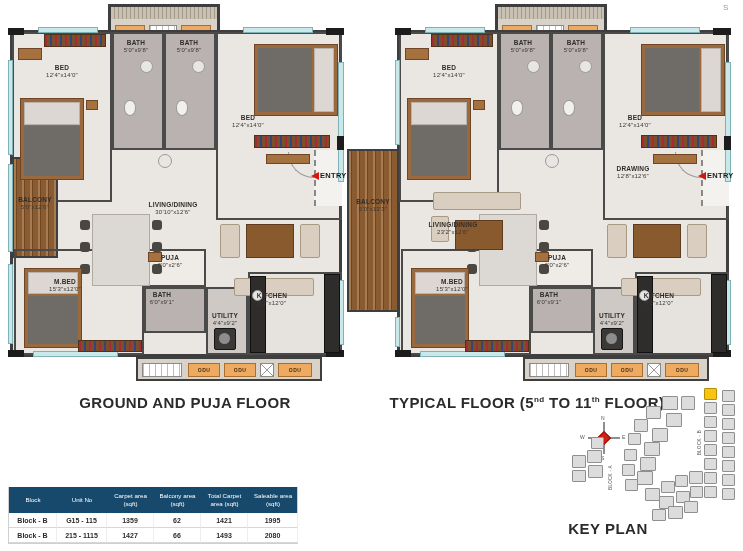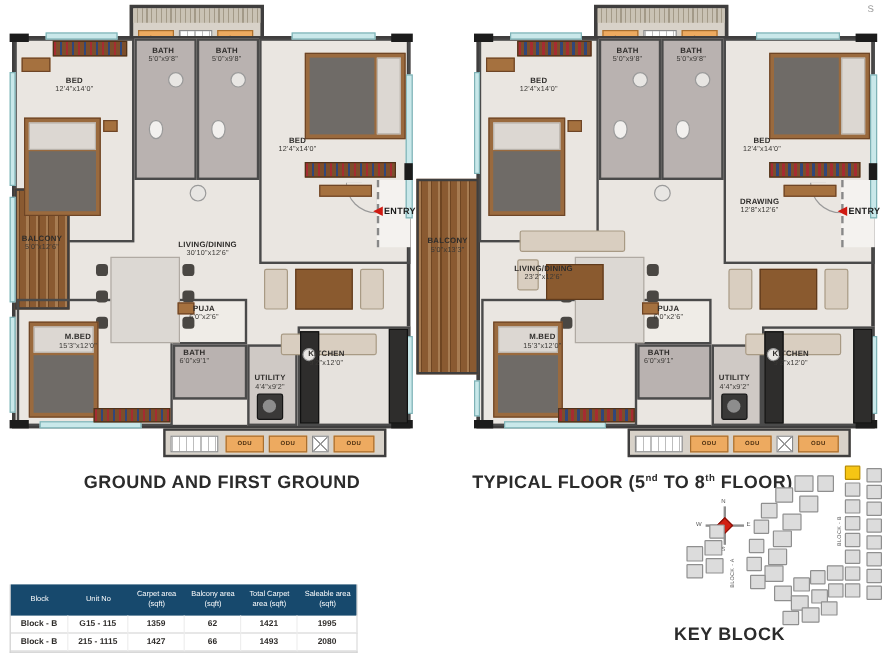--- a/index.html
+++ b/index.html
@@ -258,22 +258,22 @@
       <div class="f f-wd" style="left: 190px; top: 250px; width: 14px; height: 10px;"></div>
       <div class="f f-dark" style="left: 292px; top: 274px; width: 16px; height: 77px;"></div>
       <div class="f f-dark" style="left: 366px; top: 272px; width: 16px; height: 79px;"></div>
       <div class="f f-sink" style="left: 294px; top: 288px; width: 11px; height: 11px;"></div>
       <div class="f f-appliance" style="left: 256px; top: 326px; width: 22px; height: 22px;"></div>
       <div class="f f-sofa" style="left: 88px; top: 190px; width: 88px; height: 18px;"></div>
       <div class="f f-sofa" style="left: 86px; top: 214px; width: 18px; height: 26px;"></div>
       <div class="f f-ctable" style="left: 110px; top: 218px; width: 48px; height: 30px;"></div>
     </section>
 
-  <div class="ptitle" style="left:30px;top:394px;width:310px">GROUND AND FIRST GROUND</div>
-  <div class="ptitle" style="left:382px;top:394px;width:290px"><span>TYPICAL FLOOR (5</span><sup>nd</sup><span> TO 8</span><sup>th</sup><span> FLOOR)</span></div>
+  <div class="ptitle" style="left:30px;top:394px;width:310px">GROUND AND PUJA FLOOR</div>
+  <div class="ptitle" style="left:382px;top:394px;width:290px"><span>TYPICAL FLOOR (5</span><sup>nd</sup><span> TO 11</span><sup>th</sup><span> FLOOR)</span></div>
 
   <div class="dtable" style="left:8px;top:487px;width:290px">
     <div class="trow thead">
       <div class="cell">Block</div>
       <div class="cell">Unit No</div>
       <div class="cell">Carpet area
 (sqft)</div>
       <div class="cell">Balcony area
 (sqft)</div>
       <div class="cell">Total Carpet
@@ -306,21 +306,21 @@
       <div class="cl" style="left:17px;top:2px;width:2px;height:32px"></div>
       <div class="cl" style="left:2px;top:17px;width:32px;height:2px"></div>
       <div class="dot"></div>
       <span class="cdir" style="left:15px;top:-5px">N</span>
       <span class="cdir" style="left:36px;top:14px">E</span>
       <span class="cdir" style="left:15px;top:35px">S</span>
       <span class="cdir" style="left:-6px;top:14px">W</span>
     </div>
     <div class="vlabel" style="left:592px;top:475px;width:36px">BLOCK - A</div>
     <div class="vlabel" style="left:681px;top:440px;width:36px">BLOCK - B</div>
-    <div class="kptitle" style="left:558px;top:520px;width:100px">KEY BLOCK</div>
+    <div class="kptitle" style="left:558px;top:520px;width:100px">KEY PLAN</div>
   <div class="kpb" style="left: 662px; top: 396px; width: 16px; height: 14px;"></div>
       <div class="kpb" style="left: 681px; top: 396px; width: 14px; height: 14px;"></div>
       <div class="kpb" style="left: 646px; top: 406px; width: 15px; height: 13px;"></div>
       <div class="kpb" style="left: 666px; top: 413px; width: 16px; height: 14px;"></div>
       <div class="kpb" style="left: 634px; top: 419px; width: 14px; height: 13px;"></div>
       <div class="kpb" style="left: 652px; top: 428px; width: 16px; height: 14px;"></div>
       <div class="kpb" style="left: 628px; top: 433px; width: 13px; height: 12px;"></div>
       <div class="kpb" style="left: 644px; top: 442px; width: 16px; height: 14px;"></div>
       <div class="kpb" style="left: 624px; top: 449px; width: 13px; height: 12px;"></div>
       <div class="kpb" style="left: 640px; top: 457px; width: 16px; height: 14px;"></div>

